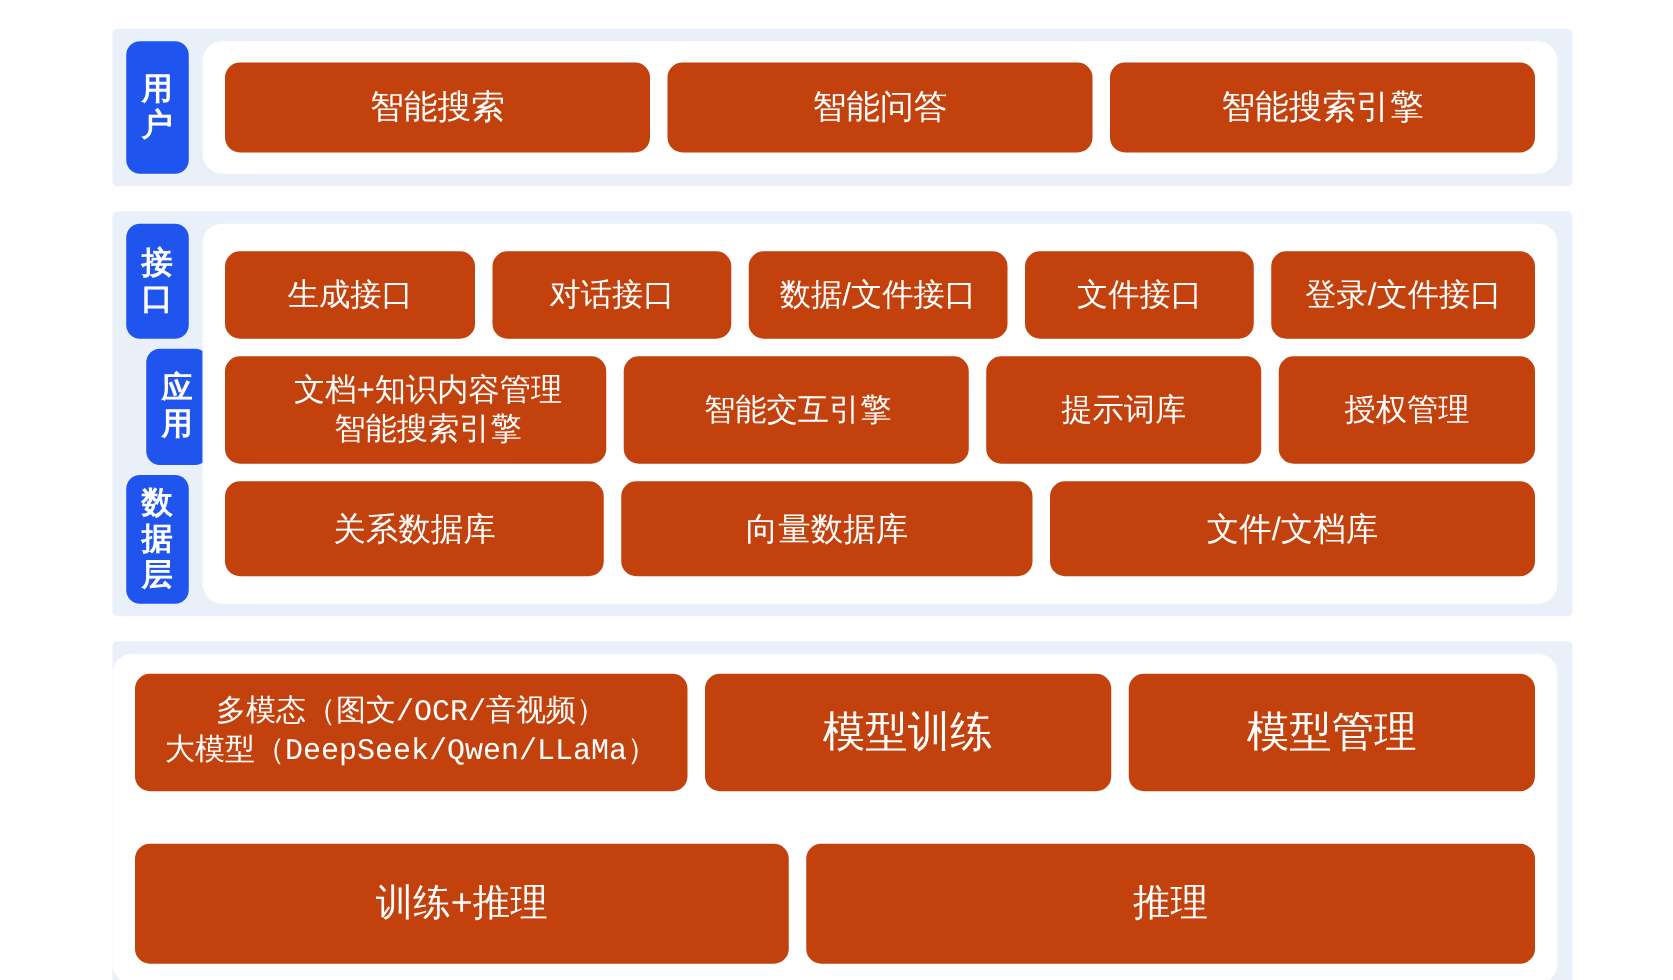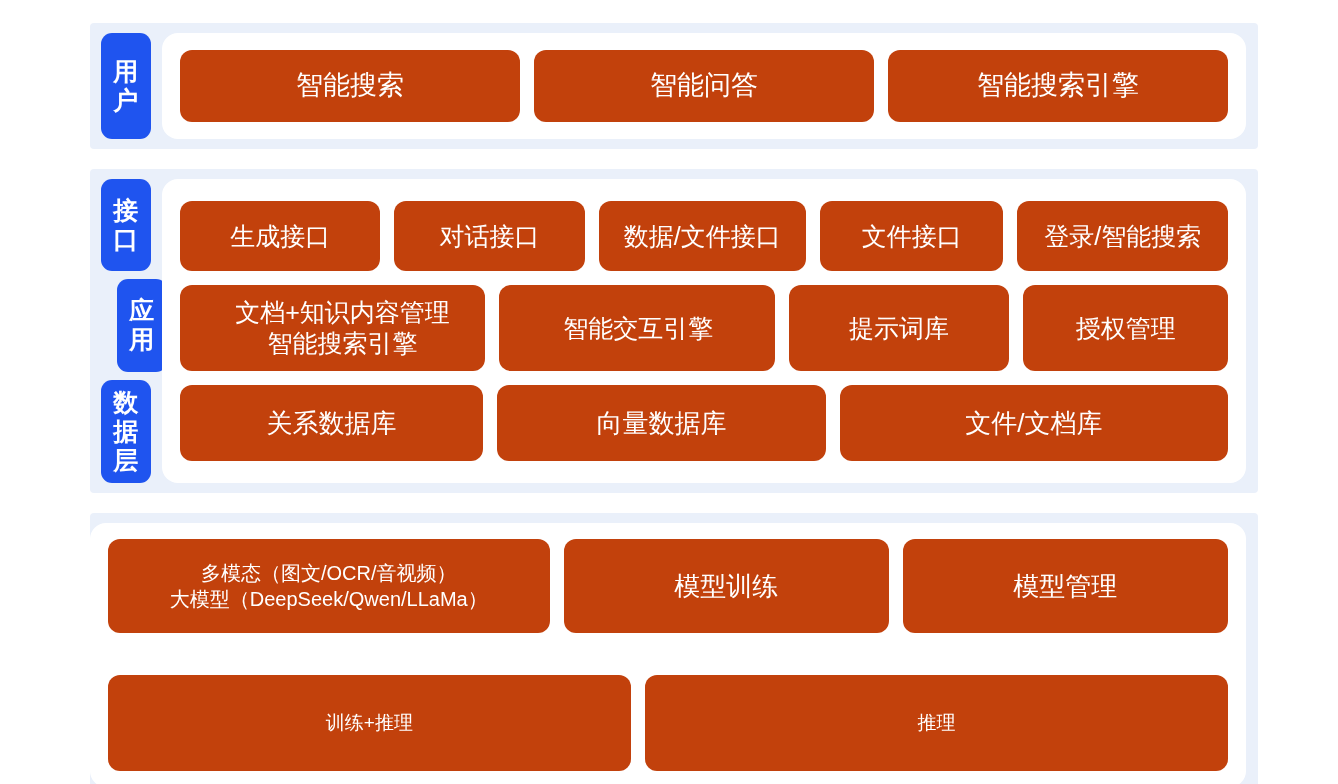--- a/index.html
+++ b/index.html
@@ -118,26 +118,27 @@
     box-sizing: border-box;
     padding: 6px 10px;
     white-space: pre-line;
   }
 
   .card-user { height: 72px; flex: 1 1 0; font-size: 27px; }
 
   .row-api .card   { height: 70px; font-size: 25px; }
   .row-app .card   { height: 86px; font-size: 25px; }
   .row-data .card  { height: 76px; font-size: 26px; }
-  .row-model .card { height: 94px; font-size: 26px; }
-  .row-compute .card { height: 96px; font-size: 19px; margin-top: 28px; }
+  .row-model .card { height: 94px; font-size: 34px; }
+  .row-compute .card { height: 96px; font-size: 30px; margin-top: 28px; }
 
   .row-model .card-multimodal {
-    font-size: 20px;
+    font-size: 24px;
     line-height: 1.3;
+    font-family: Liberation Mono, monospace;
   }
 </style>
 </head>
 <body>
 
 <div class="diagram">
 
   <div class="section section-user">
     <div class="rail rail-user">
       <div class="rail-tab">
@@ -165,21 +166,21 @@
         <span>数据层</span>
       </div>
     </div>
     <div class="panel">
 
       <div class="row row-api">
         <div class="card" style="flex:1.06 1 0;">生成接口</div>
         <div class="card" style="flex:1 1 0;">对话接口</div>
         <div class="card" style="flex:1.1 1 0;">数据/文件接口</div>
         <div class="card" style="flex:0.96 1 0;">文件接口</div>
-        <div class="card" style="flex:1.12 1 0;">登录/智能搜索</div>
+        <div class="card" style="flex:1.12 1 0;">登录/文件接口</div>
       </div>
 
       <div class="row row-app">
         <div class="card" style="flex:1.32 1 0;padding-left:30px;">文档+知识内容管理
 智能搜索引擎</div>
         <div class="card" style="flex:1.26 1 0;padding-left:13px;">智能交互引擎</div>
         <div class="card" style="flex:1.0 1 0;">提示词库</div>
         <div class="card" style="flex:0.92 1 0;">授权管理</div>
       </div>
 

